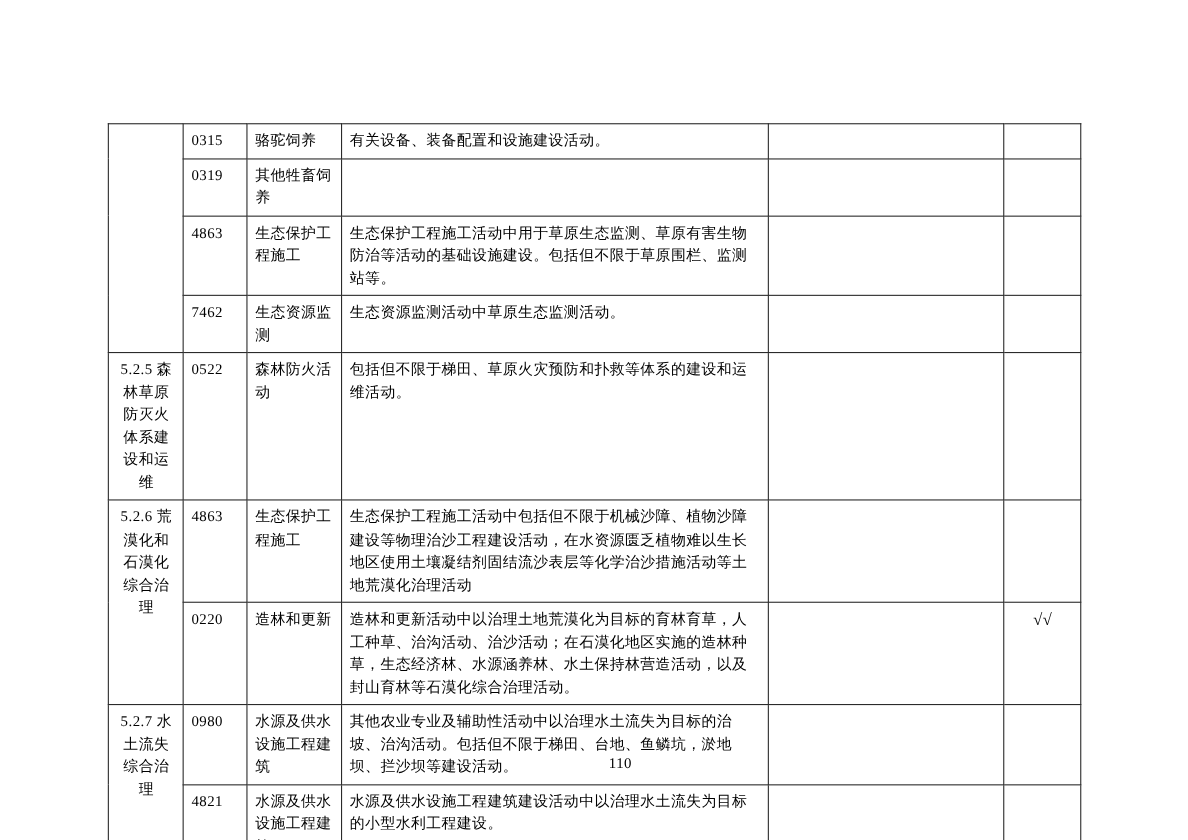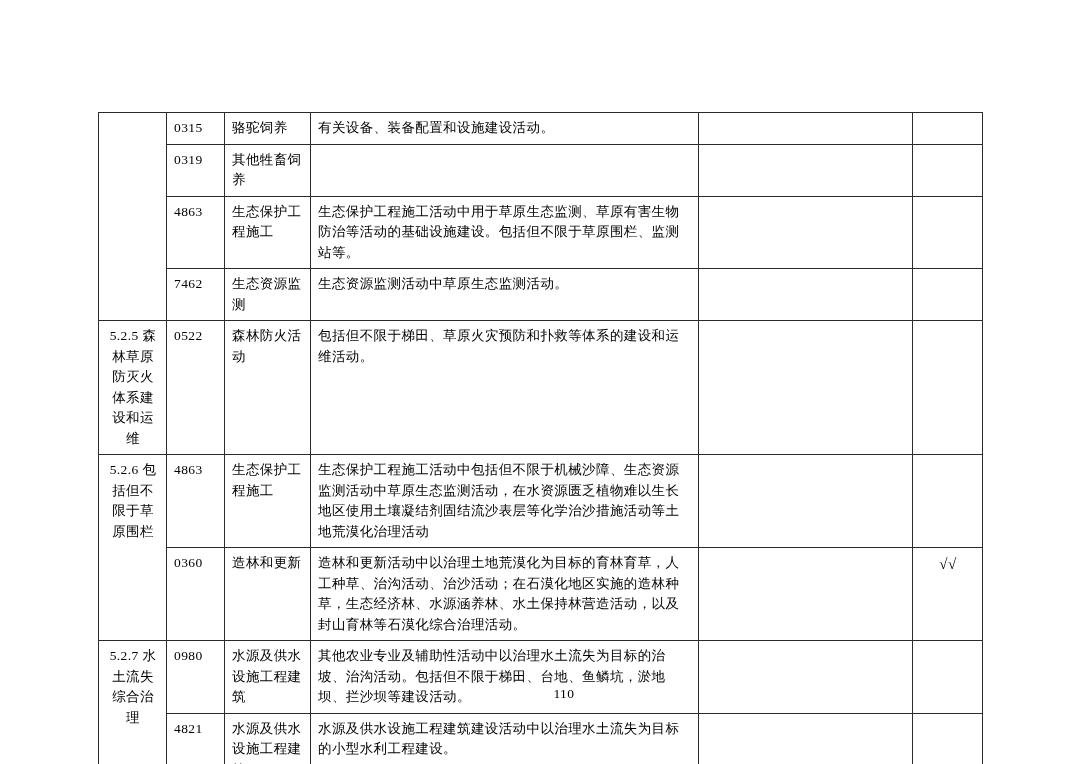--- a/index.html
+++ b/index.html
@@ -116,29 +116,29 @@
         </tr>
         <tr>
           <td class="cat">5.2.5 森林草原防灭火体系建设和运维</td>
           <td class="code">0522</td>
           <td class="name">森林防火活动</td>
           <td class="desc">包括但不限于梯田、草原火灾预防和扑救等体系的建设和运维活动。</td>
           <td class="blank"></td>
           <td class="mark"></td>
         </tr>
         <tr>
-          <td class="cat" rowspan="2">5.2.6 包括但不限于草原围栏</td>
+          <td class="cat" rowspan="2">5.2.6 荒漠化和石漠化综合治理</td>
           <td class="code">4863</td>
           <td class="name">生态保护工程施工</td>
-          <td class="desc">生态保护工程施工活动中包括但不限于机械沙障、生态资源监测活动中草原生态监测活动，在水资源匮乏植物难以生长地区使用土壤凝结剂固结流沙表层等化学治沙措施活动等土地荒漠化治理活动</td>
+          <td class="desc">生态保护工程施工活动中包括但不限于机械沙障、植物沙障建设等物理治沙工程建设活动，在水资源匮乏植物难以生长地区使用土壤凝结剂固结流沙表层等化学治沙措施活动等土地荒漠化治理活动</td>
           <td class="blank"></td>
           <td class="mark"></td>
         </tr>
         <tr>
-          <td class="code">0360</td>
+          <td class="code">0220</td>
           <td class="name">造林和更新</td>
           <td class="desc">造林和更新活动中以治理土地荒漠化为目标的育林育草，人工种草、治沟活动、治沙活动；在石漠化地区实施的造林种草，生态经济林、水源涵养林、水土保持林营造活动，以及封山育林等石漠化综合治理活动。</td>
           <td class="blank"></td>
           <td class="mark">√√</td>
         </tr>
         <tr>
           <td class="cat" rowspan="2">5.2.7 水土流失综合治理</td>
           <td class="code">0980</td>
           <td class="name">水源及供水设施工程建筑</td>
           <td class="desc">其他农业专业及辅助性活动中以治理水土流失为目标的治坡、治沟活动。包括但不限于梯田、台地、鱼鳞坑，淤地坝、拦沙坝等建设活动。</td>

